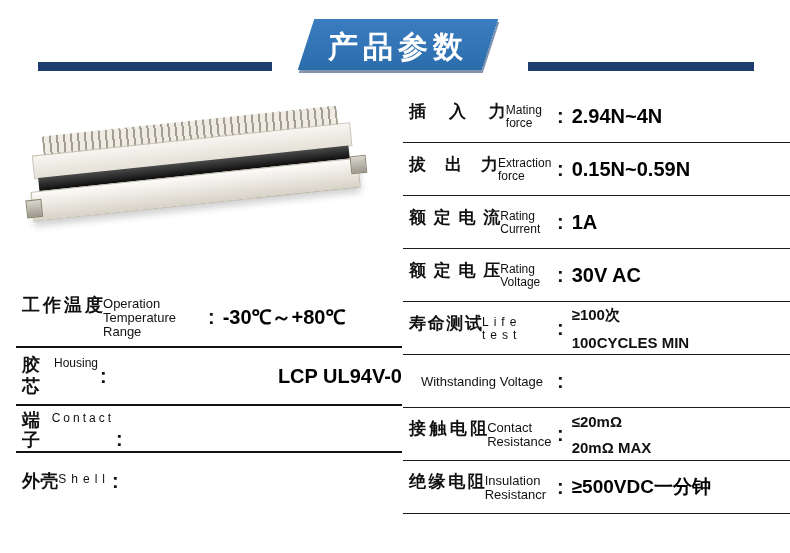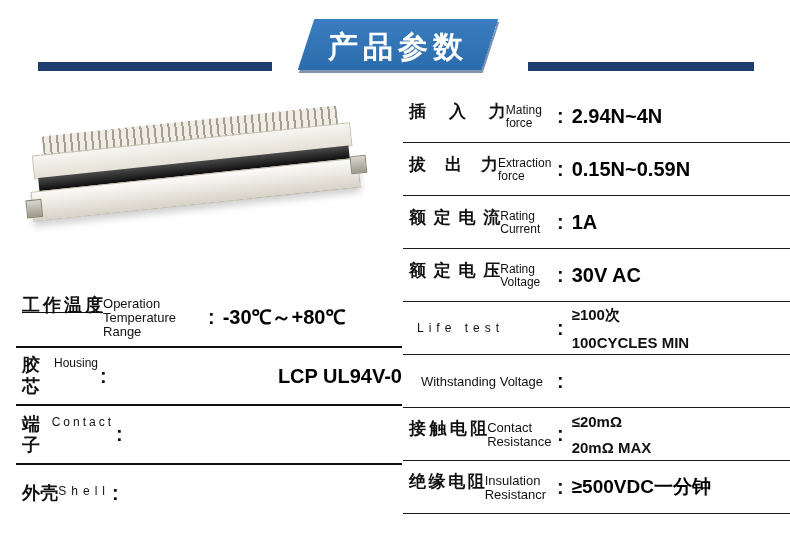--- a/index.html
+++ b/index.html
@@ -62,23 +62,23 @@
   .rrow { display:flex; align-items:center; height:53px;
           border-bottom:1px solid #1a1a1a; padding-left:6px; }
   .rrow .lbl { width:146px; }
   .rrow .cn { width:130px; }
   .rrow .en-j { width:130px; }
   .r8 .val { font-size:19px; }
 
   
   .lcol { position:absolute; left:16px; top:288px; width:386px; }
   .lrow { display:flex; align-items:center; border-bottom:2px solid #111; padding-left:6px; }
-  .l1 { height:60px; } .l2 { height:58px; } .l3 { height:59px; }
+  .l1 { height:60px; } .l2 { height:58px; } .l3 { height:47px;align-items:flex-end; }
   .l4 { height:56px; border-bottom:none; }
-  .l1 .lbl { width:184px; } .l1 .cn { width:138px; font-size:18px;text-decoration:underline; }
+  .l1 .lbl { width:184px; } .l1 .cn { width:138px; font-size:18px; }
   .l2 .lbl { width:76px; }  .l3 .lbl { width:92px; } .l4 .lbl { width:88px; }
   .l2 .cn, .l3 .cn, .l4 .cn { width:66px; font-size:18px; }
   .val-center { flex:1; text-align:right; }
   .val2-center { flex:1; align-items:center; }
   .val2-center .t { font-size:16px; }
   .val2-center .b { font-size:16px; font-weight:normal; }
 </style>
 </head>
 <body>
 
@@ -131,20 +131,21 @@
     <div class="lbl">
       <span class="cn">额定电压</span>
       <span class="en">Rating Voltage</span>
     </div>
     <span class="colon">:</span>
     <span class="val">30V AC</span>
   </div>
 
   <div class="rrow">
     <div class="lbl">
+      <span class="cn">寿命测试</span>
       <span class="en en-j en-sp">Life test</span>
     </div>
     <span class="colon">:</span>
     <div class="val2">
       <span class="t">≥100次</span>
       <span class="b">100CYCLES MIN</span>
     </div>
   </div>
 
   <div class="rrow">

